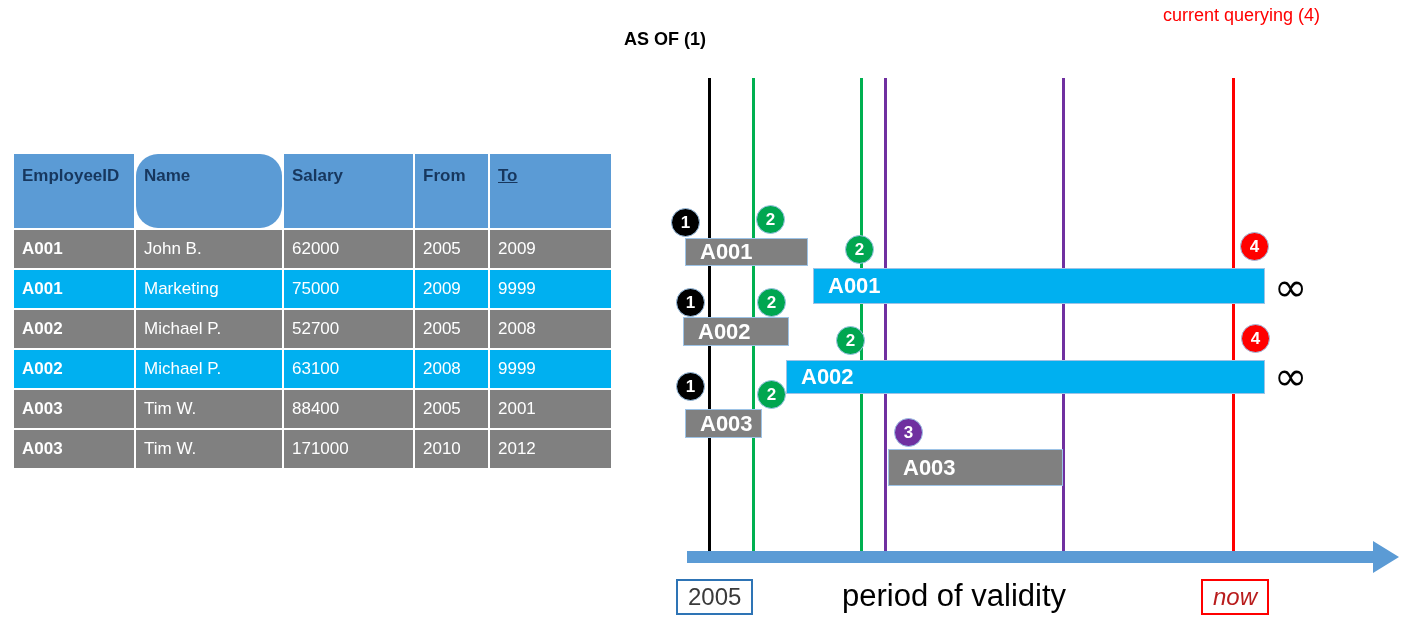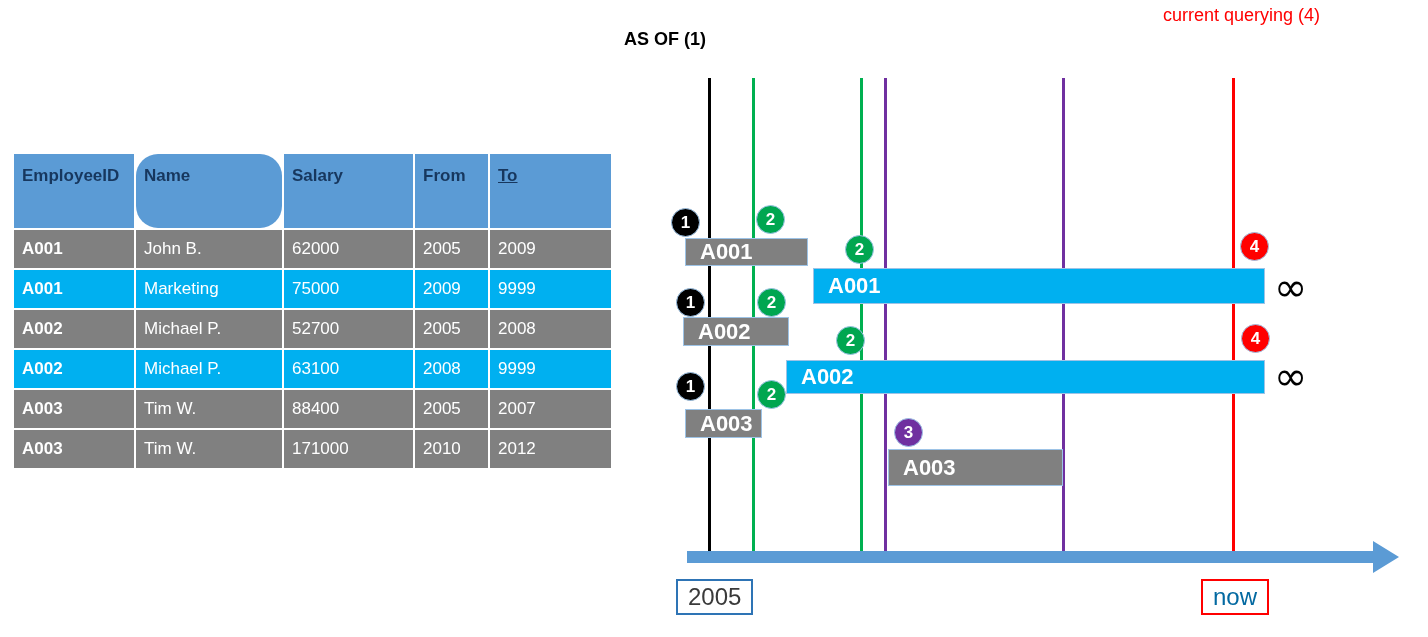--- a/index.html
+++ b/index.html
@@ -83,21 +83,21 @@
 
   .axis{position:absolute;left:687px;top:551px;height:12px;width:690px;background:#5b9bd5;}
   .axishead{position:absolute;left:1373px;top:541px;width:0;height:0;
     border-top:16px solid transparent;border-bottom:16px solid transparent;
     border-left:26px solid #5b9bd5;}
 
   .tickbox{
     position:absolute;border:2px solid;font-size:24px;padding:2px 10px;background:#fff;
   }
   .tickbox.start{left:676px;top:579px;border-color:#2e74b5;color:#3a3a3a;}
-  .tickbox.nowb{left:1201px;top:579px;border-color:#ff0000;color:#0369a1;}
+  .tickbox.nowb{left:1201px;top:579px;border-color:#ff0000;color:#b91c1c;font-style:italic;}
 
   .povlabel{position:absolute;left:842px;top:578px;font-size:31px;color:#000000;white-space:nowrap;}
 </style>
 </head>
 <body>
 
 <div class="stage">
 
   <table class="tbl">
     <thead>
@@ -136,21 +136,21 @@
         <td class="c1">Michael P.</td>
         <td class="c2">63100</td>
         <td class="c3">2008</td>
         <td class="c4">9999</td>
       </tr>
       <tr class="gray">
         <td class="c0">A003</td>
         <td class="c1">Tim W.</td>
         <td class="c2">88400</td>
         <td class="c3">2005</td>
-        <td class="c4">2007</td>
+        <td class="c4">2001</td>
       </tr>
       <tr class="gray">
         <td class="c0">A003</td>
         <td class="c1">Tim W.</td>
         <td class="c2">171000</td>
         <td class="c3">2010</td>
         <td class="c4">2012</td>
       </tr>
     </tbody>
   </table>
@@ -205,16 +205,17 @@
       </div>
     <div id="infs">
         <div class="inf" style="left: 1274px; top: 267px;">∞</div>
         <div class="inf" style="left: 1274px; top: 356px;">∞</div>
       </div>
 
     <div class="axis"></div>
     <div class="axishead"></div>
 
     <div class="tickbox start">2005</div>
+    <div class="povlabel">period of validity</div>
     <div class="tickbox nowb">now</div>
 
   </div>
 </div>
 
 </body></html>

